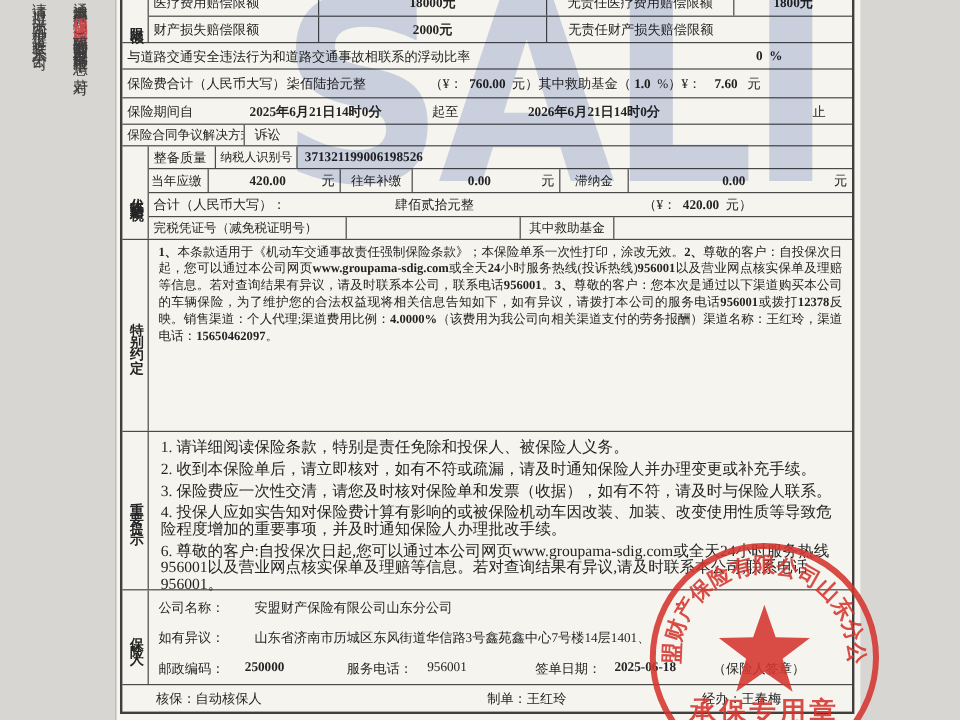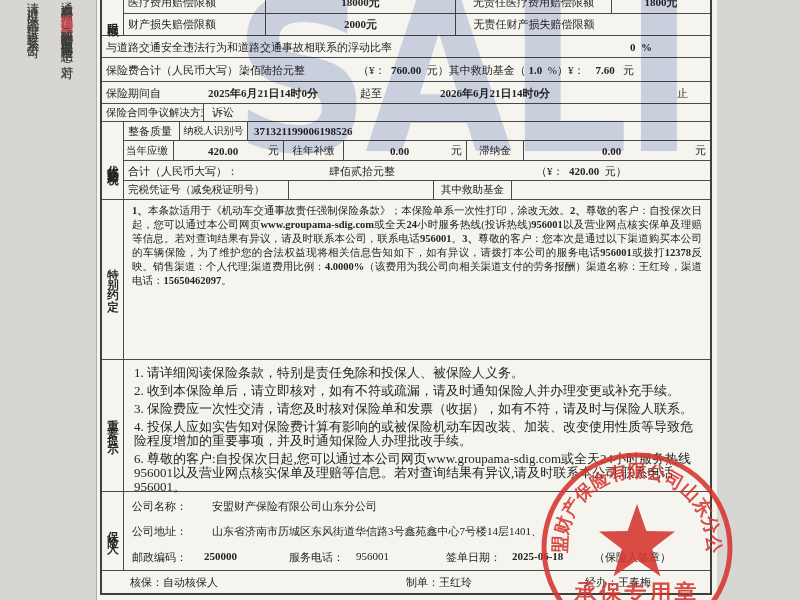--- a/index.html
+++ b/index.html
@@ -152,21 +152,21 @@
           <div class="note-line">4. 投保人应如实告知对保险费计算有影响的或被保险机动车因改装、加装、改变使用性质等导致危险程度增加的重要事项，并及时通知保险人办理批改手续。</div>
           <div class="note-line">6. 尊敬的客户:自投保次日起,您可以通过本公司网页www.groupama-sdig.com或全天24小时服务热线956001以及营业网点核实保单及理赔等信息。若对查询结果有异议,请及时联系本公司,联系电话956001。</div>
         </div>
     </div>
 
     <div class="row" style="height:79px;">
       <div class="side-label" style="letter-spacing:6px;">保险人</div>
       <div class="flex1" style="position:relative;">
         <span class="abs" style="left:8px;top:7px;">公司名称：</span>
         <span class="abs" style="left:88px;top:7px;">安盟财产保险有限公司山东分公司</span>
-        <span class="abs" style="left:8px;top:32px;">公司地址：</span>
+        <span class="abs" style="left:8px;top:32px;">如有异议：</span>
         <span class="abs" style="left:88px;top:32px;">山东省济南市历城区东风街道华信路3号鑫苑鑫中心7号楼14层1401、</span>
         <span class="abs" style="left:8px;top:58px;">邮政编码：</span>
         <span class="abs b" style="left:80px;top:58px;">250000</span>
         <span class="abs" style="left:165px;top:58px;">服务电话：</span>
         <span class="abs" style="left:232px;top:58px;">956001</span>
         <span class="abs" style="left:322px;top:58px;">签单日期：</span>
         <span class="abs b" style="left:388px;top:58px;">2025-06-18</span>
         <span class="abs" style="left:470px;top:58px;">（保险人签章）</span>
       </div>
     </div>

